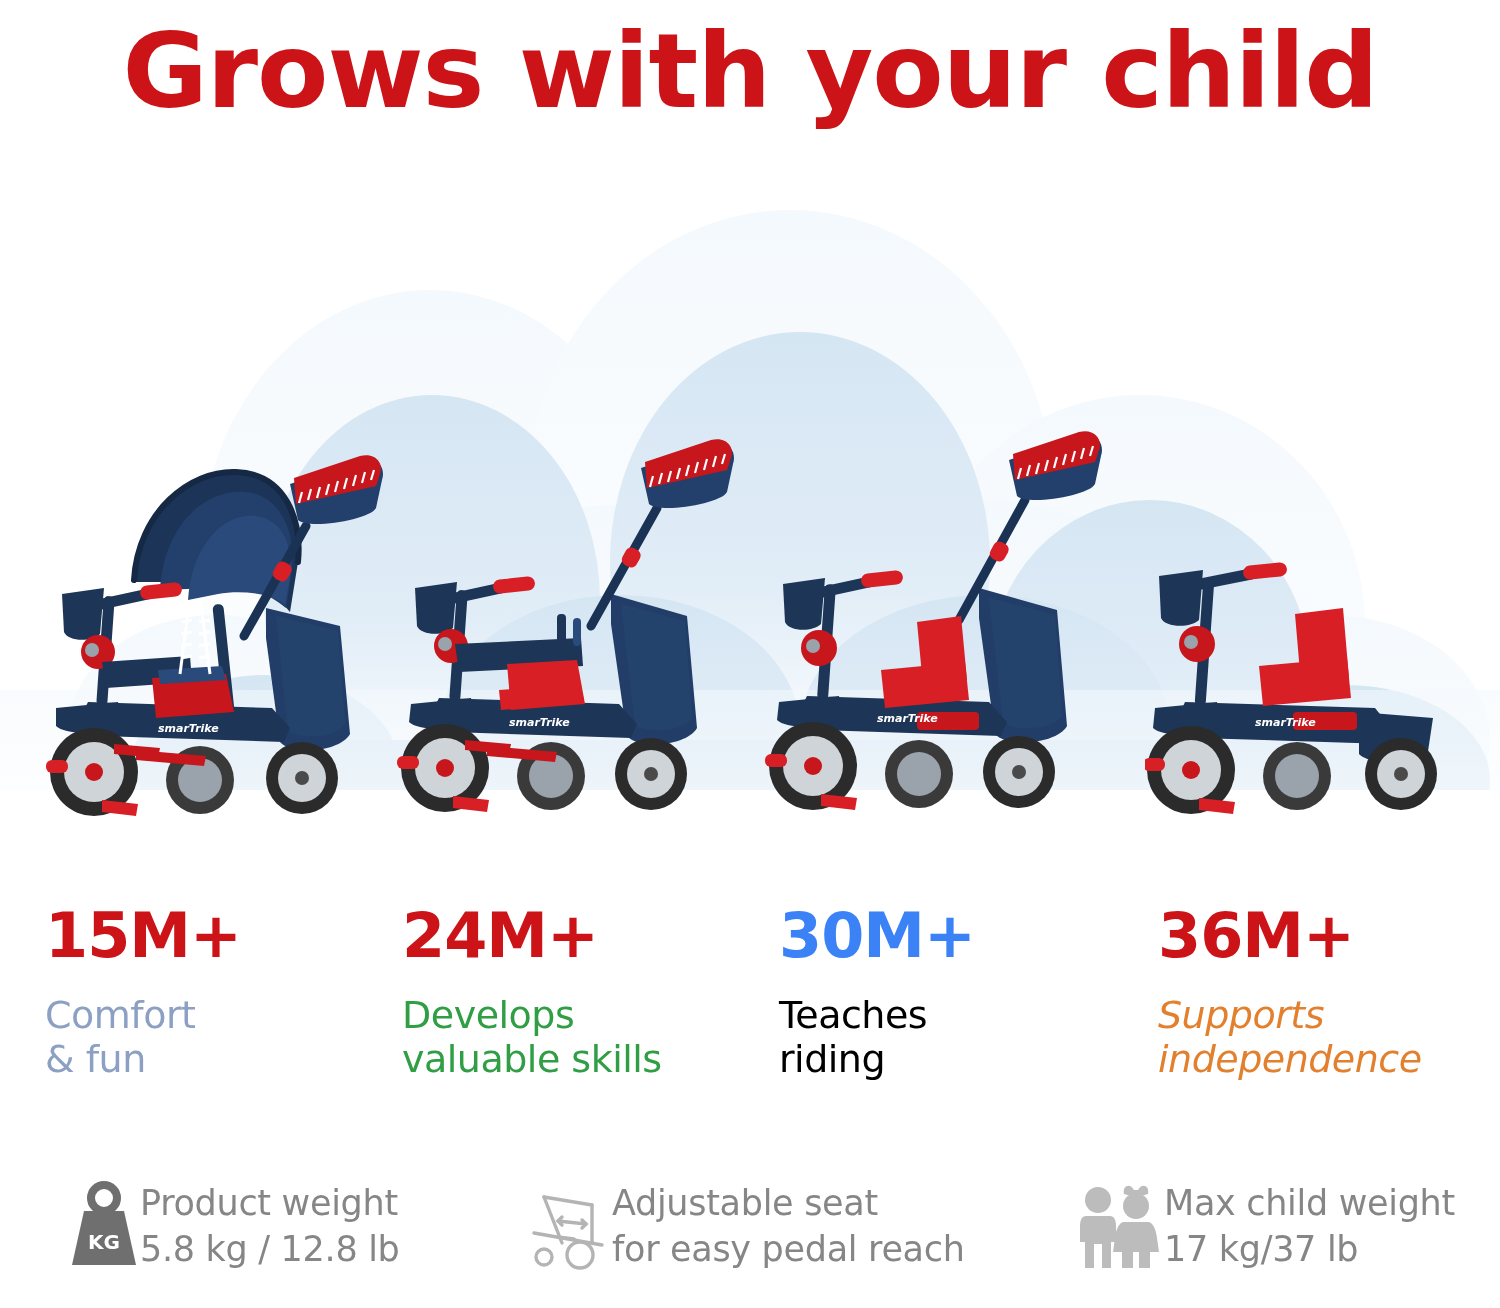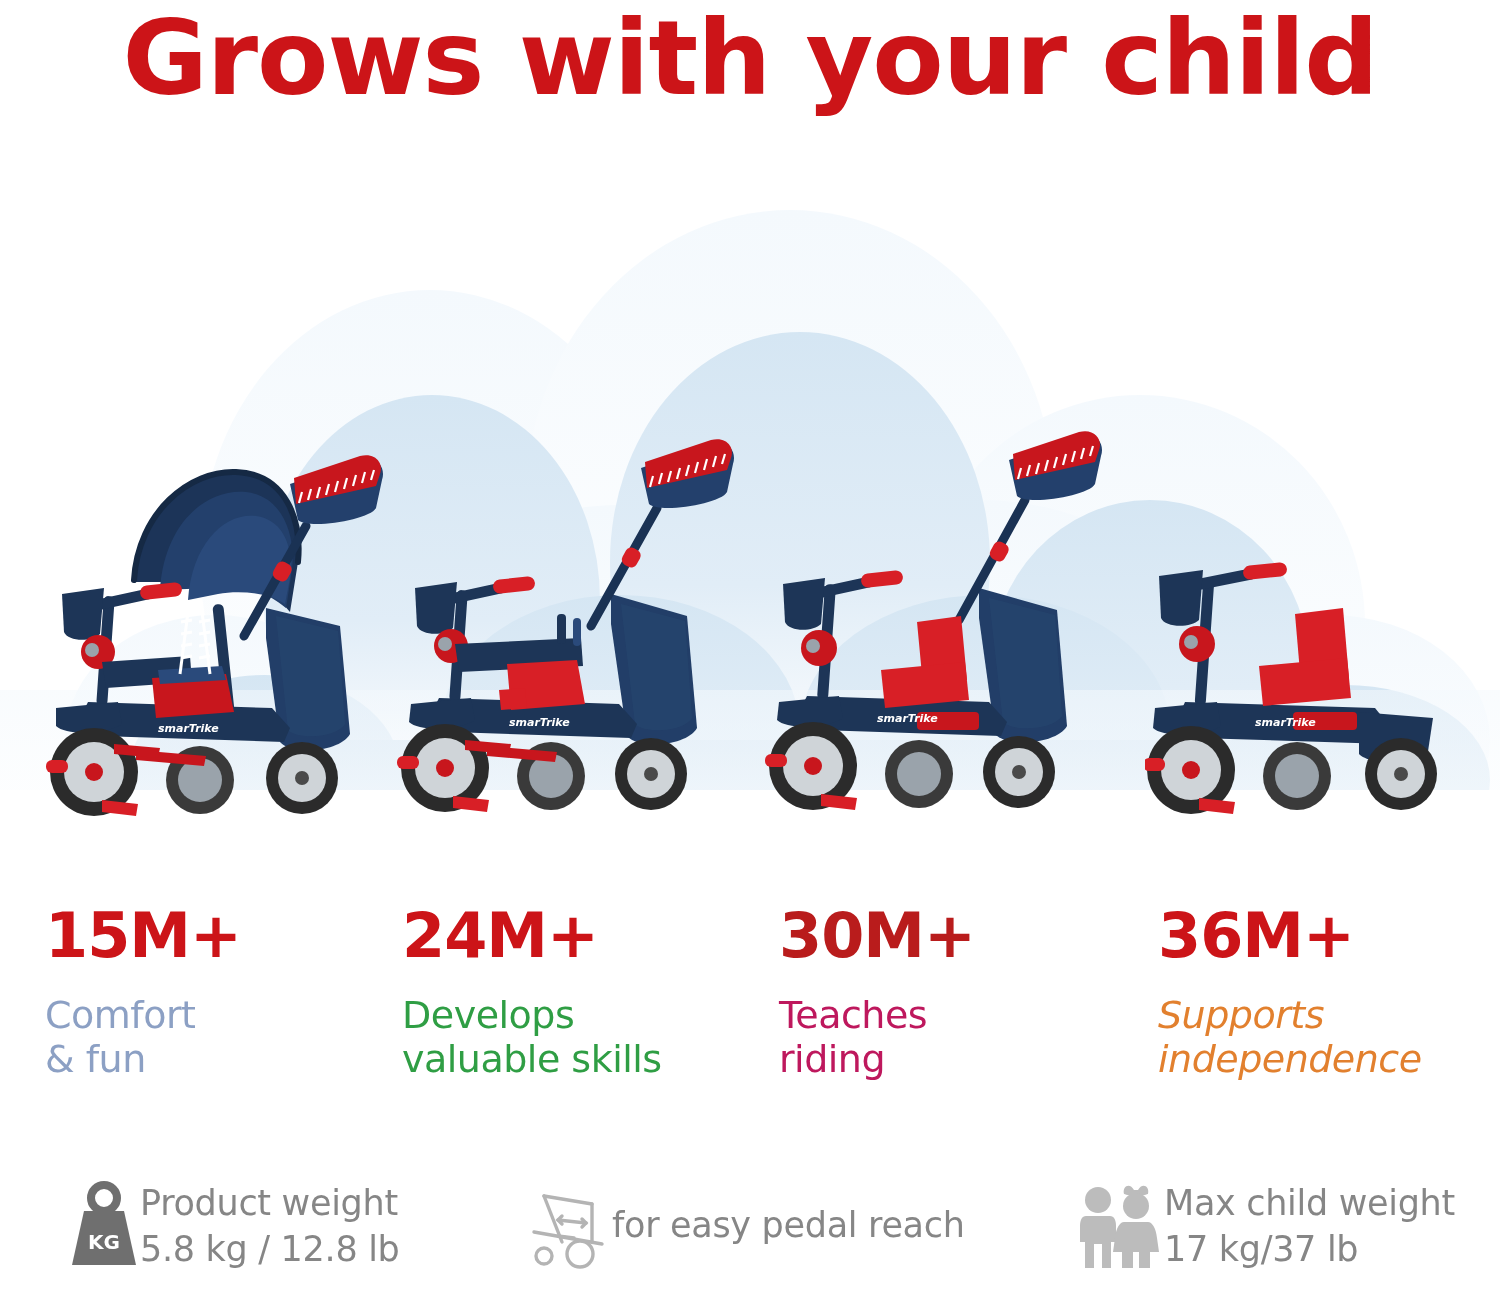--- a/index.html
+++ b/index.html
@@ -10,21 +10,21 @@
     background: #ffffff;
     font-family: "Liberation Sans", sans-serif;
     overflow: hidden;
     position: relative;
   }
 
   
   #title-area {
     position: absolute;
     top: 6px; left: 0; width: 1500px; height: 130px;
-    display: flex; align-items: flex-start; justify-content: center;
+    display: flex; align-items: center; justify-content: center;
     z-index: 40;
   }
   #page-title {
     font-size: 104px;
     font-weight: bold;
     color: #cc1418;
     letter-spacing: -1px;
     line-height: 1;
     white-space: nowrap;
     font-family: "DejaVu Sans", sans-serif;
@@ -402,22 +402,22 @@
 
   <div class="benefit-col" style="left:402px;">
     <div class="benefit-age" style="color: rgb(204, 20, 24);">24M+</div>
     <div class="benefit-desc" id="bd2" style="color: rgb(47, 158, 68);">
       <span>Develops</span><br>
       <span>valuable skills</span>
     </div>
   </div>
 
   <div class="benefit-col" style="left:779px;">
-    <div class="benefit-age" style="color: #b91c1c;">30M+</div>
-    <div class="benefit-desc" id="bd3" style="color: #be185d;">
+    <div class="benefit-age" style="color: #3b82f6;">30M+</div>
+    <div class="benefit-desc" id="bd3" style="color: #000000;">
       <span>Teaches</span><br>
       <span>riding</span>
     </div>
   </div>
 
   <div class="benefit-col" style="left:1158px;">
     <div class="benefit-age" style="color: rgb(204, 20, 24);">36M+</div>
     <div class="benefit-desc" id="bd4" style="color: rgb(226, 128, 46); font-style: italic;">
       <span>Supports</span><br>
       <span>independence</span>
@@ -452,20 +452,21 @@
           <path d="M30 56 L46 58"></path>
           <circle cx="16" cy="76" r="8"></circle>
           <circle cx="52" cy="74" r="13"></circle>
           <path d="M30 40 L58 43"></path>
           <path d="M34 36 L30 40 L34 44"></path>
           <path d="M54 39 L58 43 L54 47"></path>
         </g>
       </svg>
     </div>
     <div class="spec-text">
+      <span>Adjustable seat</span>
       <span class="l2">for easy pedal reach</span>
     </div>
   </div>
 
   <div class="spec-item" style="left:1072px;">
     <div class="spec-icon">
       <svg width="92" height="92" viewBox="0 0 92 92">
 
         <g fill="#bcbcbc">
           <circle cx="26" cy="20" r="13"></circle>

